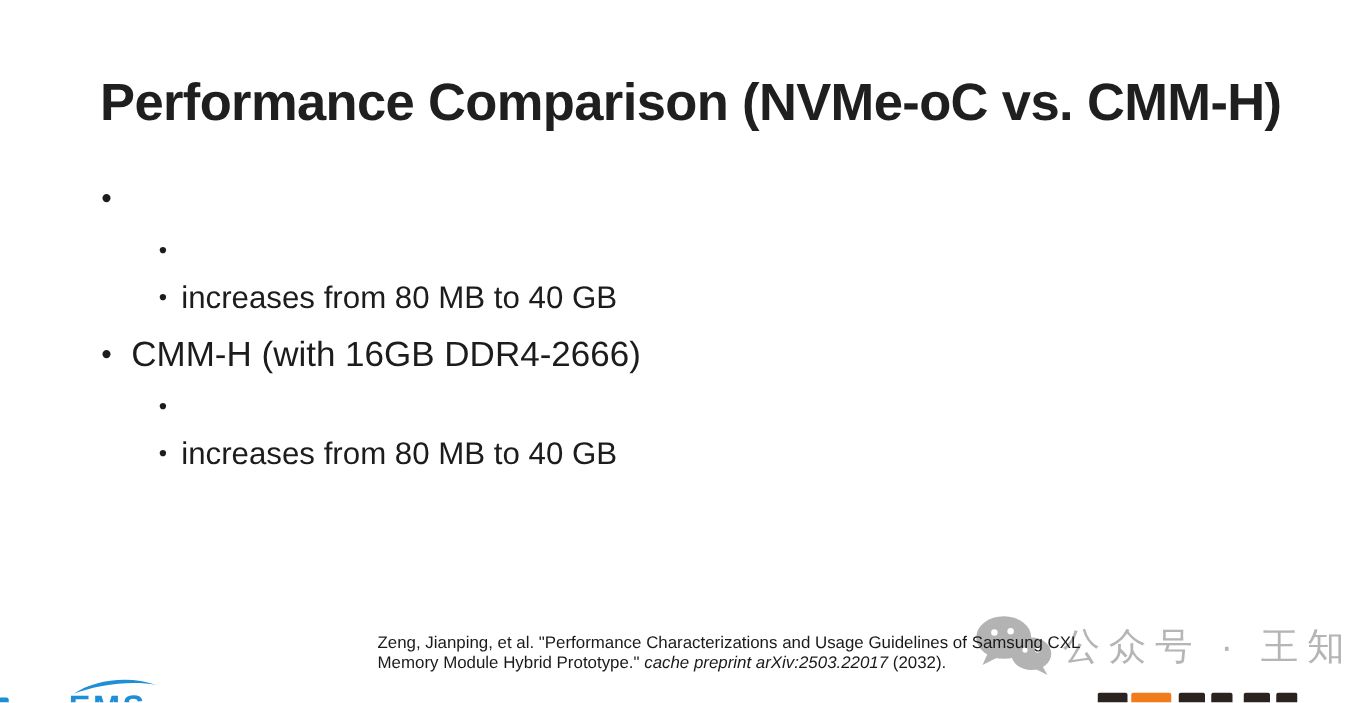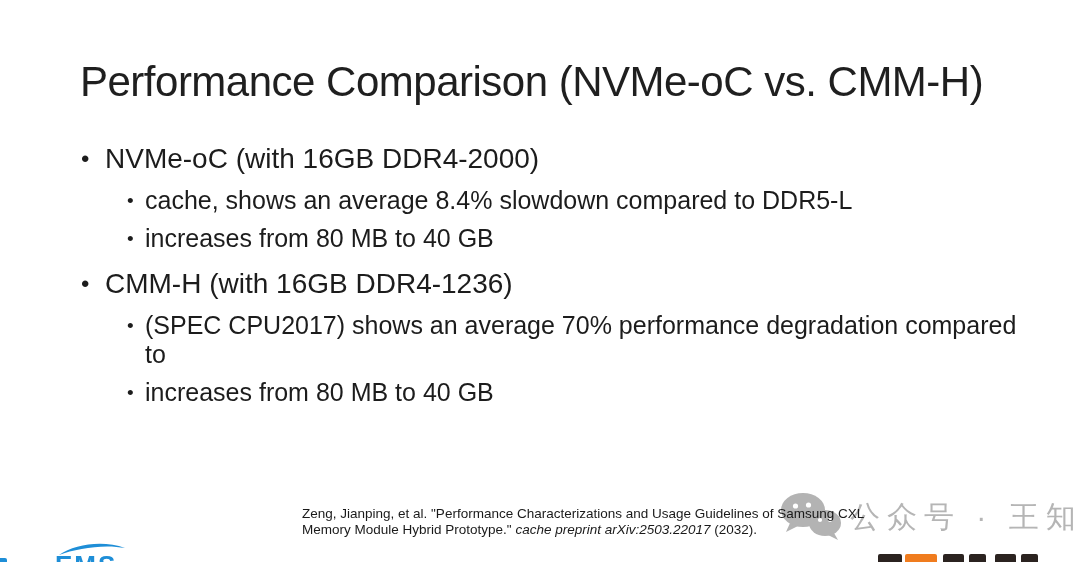--- a/index.html
+++ b/index.html
@@ -17,21 +17,21 @@
     overflow:hidden;
     font-family:"Liberation Sans",sans-serif;
     color:var(--text-color);
   }
 
   .slide-title{
     position:absolute;
     left:80px; top:56px;
     font-size:42px;
     line-height:52px;
-    font-weight:400;
+    font-weight:700;
     letter-spacing:-0.5px;
     color:#1f1f1f;
     white-space:nowrap;
   }
 
   .content{
     position:absolute;
     left:81px; top:140px;
     width:940px;
   }
@@ -144,46 +144,43 @@
 </style>
 </head>
 <body>
 
 <h1 class="slide-title">Performance Comparison (NVMe-oC vs. CMM-H)</h1>
 
 <div class="content">
 
   <div class="bullet-item">
     <span class="bullet-glyph">•</span>
-    <span>NVMe-oC (with 16GB DDR4-2000)</span>
-  </div>
-
-  <div class="sub-bullet">
-    <span class="bullet-glyph">•</span>
-    <span>
-      <span class="line">cache, shows an average 8.4% slowdown compared to DDR5-L</span>
+  </div>
+
+  <div class="sub-bullet">
+    <span class="bullet-glyph">•</span>
+    <span>
     </span>
   </div>
 
   <div class="sub-bullet">
     <span class="bullet-glyph">•</span>
     <span>
       <span class="line">increases from 80 MB to 40 GB</span>
     </span>
   </div>
 
   <div class="bullet-item second">
     <span class="bullet-glyph">•</span>
-    <span>CMM-H (with 16GB DDR4-1236)</span>
-  </div>
-
-  <div class="sub-bullet">
-    <span class="bullet-glyph">•</span>
-    <span>
-      <span class="line">(SPEC CPU2017) shows an average 70% performance degradation compared to</span>
+    <span>CMM-H (with 16GB DDR4-2666)</span>
+  </div>
+
+  <div class="sub-bullet">
+    <span class="bullet-glyph">•</span>
+    <span>
     </span>
   </div>
 
   <div class="sub-bullet">
     <span class="bullet-glyph">•</span>
     <span>
       <span class="line">increases from 80 MB to 40 GB</span>
     </span>
   </div>
 

